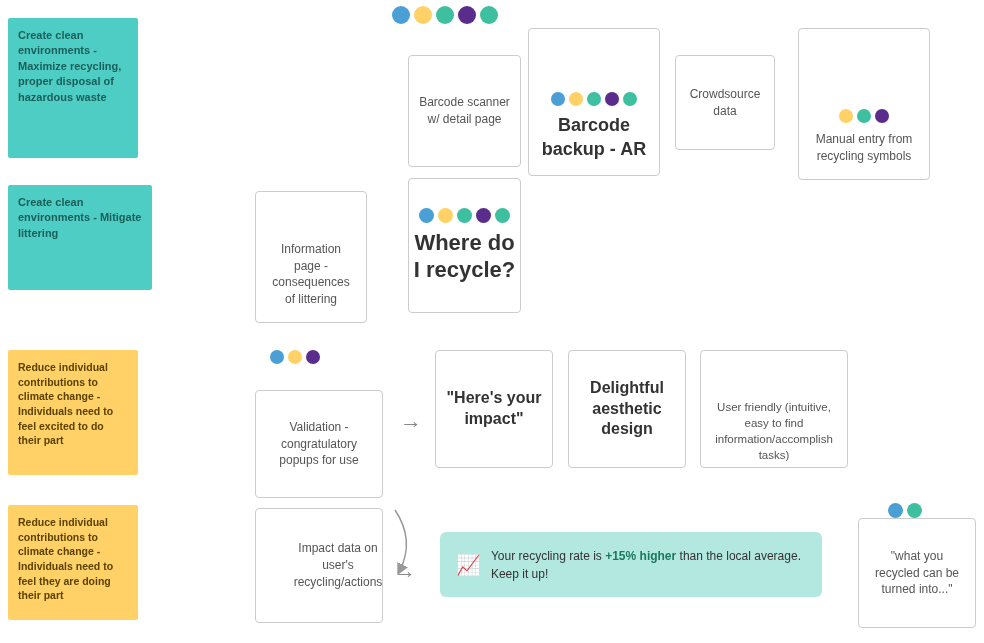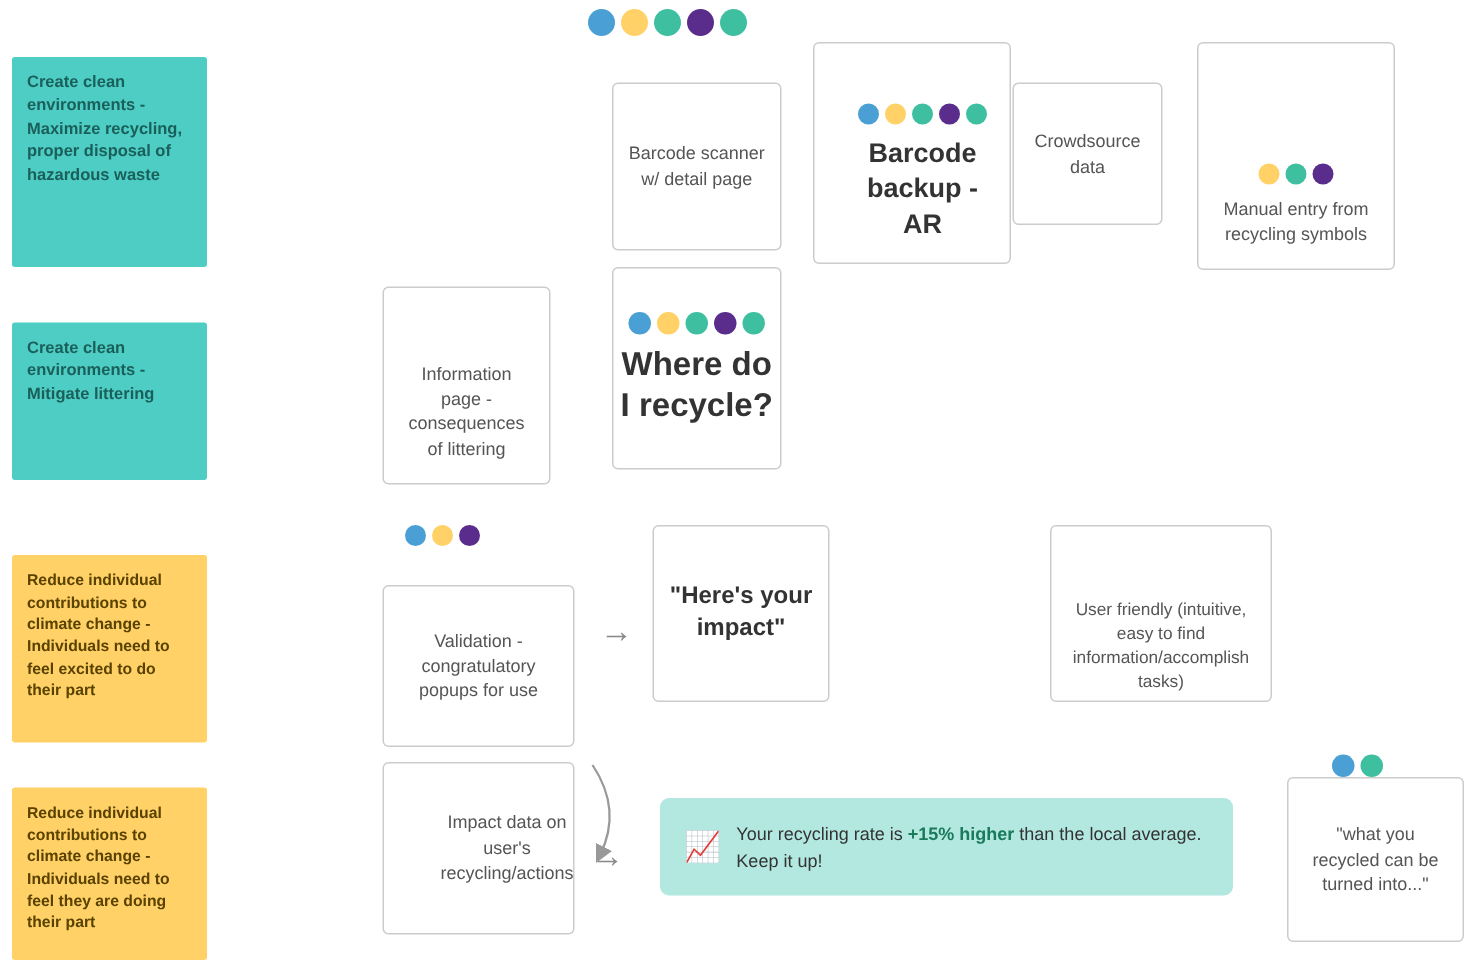--- a/index.html
+++ b/index.html
@@ -20,21 +20,20 @@
     }
 
     
     .sticky {
       position: absolute;
       padding: 10px;
       font-size: 11px;
       font-weight: bold;
       border-radius: 2px;
       line-height: 1.4;
-      margin-top: 20px;
     }
     .sticky-teal {
       background: #4ecdc4;
       color: #1a5f5a;
     }
     .sticky-yellow {
       background: #ffd166;
       color: #5a4200;
     }
 
@@ -124,21 +123,21 @@
 <body>
 
 <div class="canvas">
 
   <div class="title-text" style="top: 178px; left: 408px; width: 115px; font-size: 20px; font-weight: bold; line-height: 1.3;">Where do I recycle?</div>
 
   <div class="sticky sticky-teal" style="top:18px; left:8px; width:130px; min-height:140px;">
     <span>Create clean environments - Maximize recycling, proper disposal of hazardous waste</span>
   </div>
 
-  <div class="sticky sticky-teal" style="top:195px; left:8px; width:130px; min-height:105px;">
+  <div class="sticky sticky-teal" style="top:185px; left:8px; width:144px; min-height:105px;">
     <span><b>Create clean environments</b> - Mitigate littering</span>
   </div>
 
   <div class="sticky sticky-yellow" style="top:350px; left:8px; width:130px; min-height:125px; font-size:10.5px;">
     <span><b>Reduce individual contributions to climate change</b> - Individuals need to feel excited to do their part</span>
   </div>
 
   <div class="sticky sticky-yellow" style="top:505px; left:8px; width:130px; min-height:115px; font-size:10.5px;">
     <span><b>Reduce individual contributions to climate change</b> - Individuals need to feel they are doing their part</span>
   </div>
@@ -149,21 +148,21 @@
     <span class="dot" style="width:18px;height:18px;background:#3dbfa0;"></span>
     <span class="dot" style="width:18px;height:18px;background:#5a2d8c;"></span>
     <span class="dot" style="width:18px;height:18px;background:#3dbfa0;"></span>
   </div>
 
 
   <div class="card card-white" style="top:55px; left:408px; width:113px; height:112px; display:flex; align-items:center; justify-content:center;">
     <span style="font-size:12px; color:#555; text-align:center; line-height:1.4;">Barcode scanner w/ detail page</span>
   </div>
 
-  <div class="card card-white" style="top:28px; left:542px; width:132px; height:148px; display:flex; flex-direction:column; align-items:center; justify-content:flex-end; padding-bottom:14px;padding-left:24px;">
+  <div class="card card-white" style="top:28px; left:528px; width:132px; height:148px; display:flex; flex-direction:column; align-items:center; justify-content:flex-end; padding-bottom:14px;">
     <div class="dots-container" style="position:relative; top:auto; left:auto; margin-bottom:8px; justify-content:center;">
       <span class="dot" style="width:14px;height:14px;background:#4a9fd4;"></span>
       <span class="dot" style="width:14px;height:14px;background:#ffd166;"></span>
       <span class="dot" style="width:14px;height:14px;background:#3dbfa0;"></span>
       <span class="dot" style="width:14px;height:14px;background:#5a2d8c;"></span>
       <span class="dot" style="width:14px;height:14px;background:#3dbfa0;"></span>
     </div>
     <span style="font-size:18px; font-weight:bold; color:#333; text-align:center; line-height:1.3;">Barcode backup - AR</span>
   </div>
 
@@ -207,20 +206,23 @@
   <div class="card card-white" style="top:350px; left:255px; width:128px; height:108px; display:flex; align-items:center; justify-content:center;margin-top:40px;">
     <span style="font-size:12px; color:#555; text-align:center; line-height:1.4;">Validation - congratulatory popups for use</span>
   </div>
 
   <div class="arrow" style="top:408px; left:400px; font-size:22px; color:#888;">→</div>
 
   <div class="card card-white" style="top:350px; left:435px; width:118px; height:118px; display:flex; align-items:center; justify-content:center;">
     <span style="font-size:16px; font-weight:bold; color:#333; text-align:center; line-height:1.3;">"Here's your impact"</span>
   </div>
 
+  <div class="card card-white" style="top:350px; left:568px; width:118px; height:118px; display:flex; align-items:center; justify-content:center;">
+    <span style="font-size:16px; font-weight:bold; color:#333; text-align:center; line-height:1.3;">Delightful aesthetic design</span>
+  </div>
 
   <div class="card card-white" style="top:350px; left:700px; width:148px; height:118px; display:flex; align-items:center; justify-content:center;">
     <span style="font-size:11.5px; color:#555; text-align:center; line-height:1.4;margin-top:44px;">User friendly (intuitive, easy to find information/accomplish tasks)</span>
   </div>
 
   <div class="card card-white" style="top:508px; left:255px; width:128px; height:115px; display:flex; align-items:center; justify-content:center;padding-left:48px;">
     <span style="font-size:12px; color:#555; text-align:center; line-height:1.4;">Impact data on user's recycling/actions</span>
   </div>
 
   <div class="arrow" style="top:558px; left:394px; font-size:22px; color:#888;">→</div>

